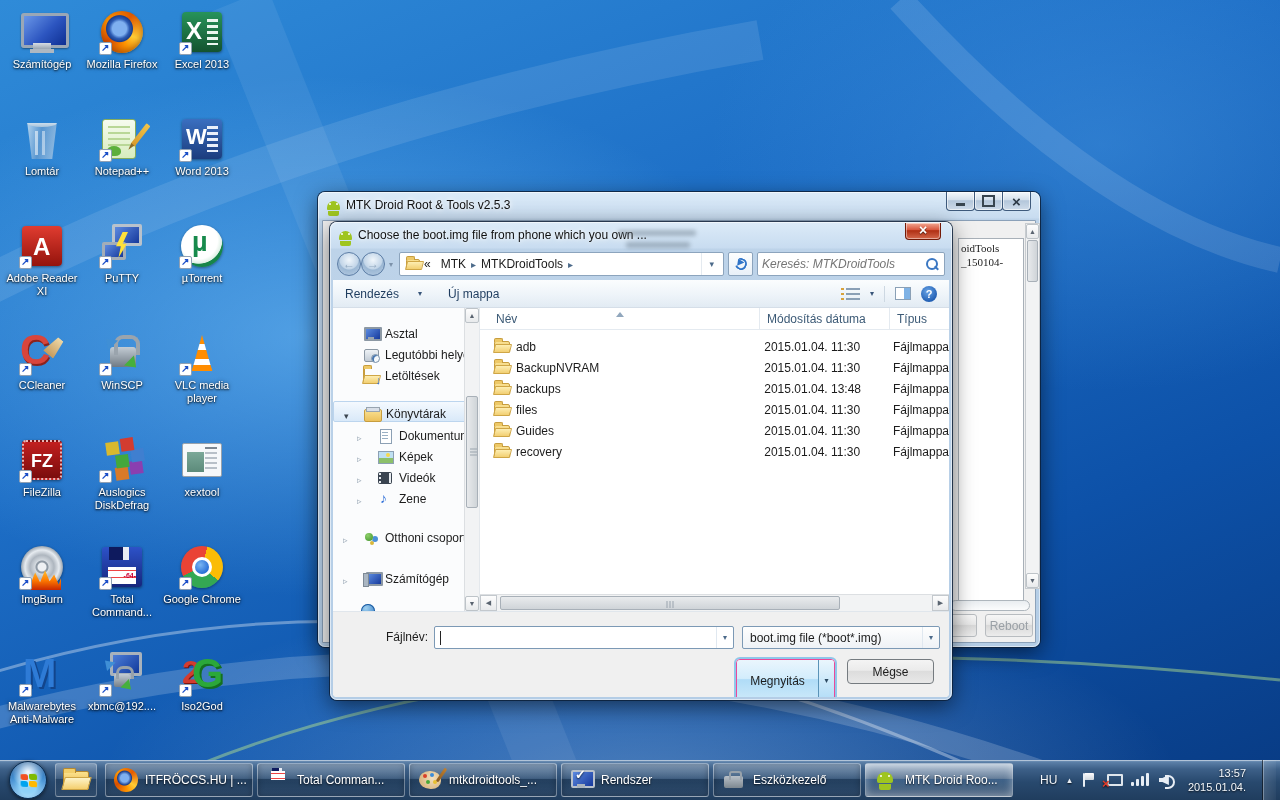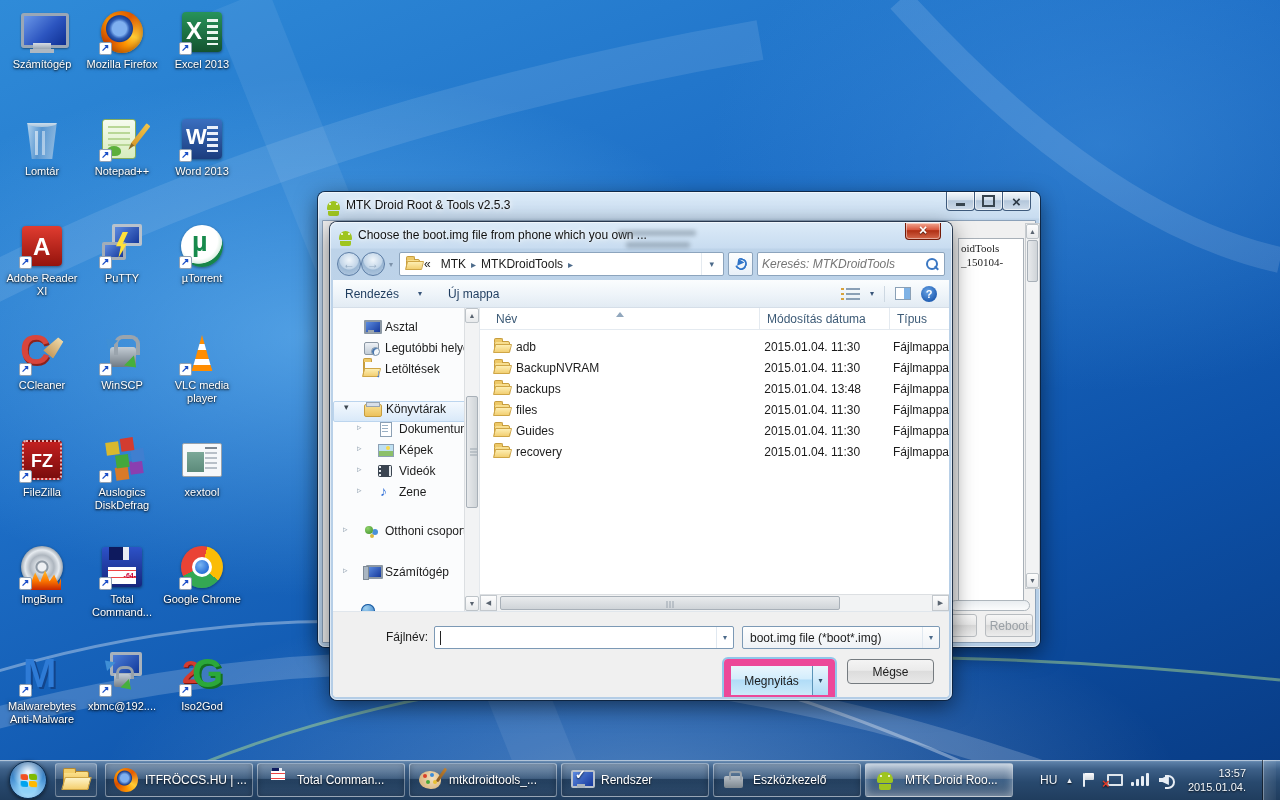--- a/index.html
+++ b/index.html
@@ -153,21 +153,21 @@
 .tbdrop{font-size:8px;color:#39567a}
 .tbright{margin-left:auto;display:flex;align-items:center;gap:10px}
 .ic-views{position:relative;width:14px;height:12px;background:repeating-linear-gradient(#8aa0b6 0 2px,rgba(0,0,0,0) 2px 5px)}
 .ic-views::before{content:"";position:absolute;left:-5px;top:0;width:3px;height:2px;background:#d8a23c;box-shadow:0 5px 0 #d8a23c,0 10px 0 #d8a23c}
 .ic-prev{width:16px;height:13px;border:1px solid #8aa0b6;background:linear-gradient(90deg,#fff 0 55%,#7fb2e5 55%)}
 .ic-help{width:16px;height:16px;border-radius:50%;background:radial-gradient(circle at 42% 35%,#6aa6e8,#2360b4 70%);color:#fff;font-size:11px;font-weight:bold;display:flex;align-items:center;justify-content:center}
 .vgap{width:1px;height:16px;background:#cdd8e2}
 
 .dlg-main{flex:1;display:flex;min-height:0}
 .navpane{width:146px;flex:none;position:relative;background:#fbfcfd;overflow:hidden}
-.nrow{display:flex;align-items:flex-start;height:21px;padding-left:30px;color:#1c1c1c;white-space:nowrap}
+.nrow{display:flex;align-items:flex-end;height:21px;padding-left:30px;color:#1c1c1c;white-space:nowrap}
 .nrow .exp{position:absolute;left:10px;font-size:9px;color:#97a5b4}
 .nrow.expd .exp{color:#3c4650}
 .nrow.sel{background:linear-gradient(#f4f9fe,#d9e9f9);border:1px solid #bcd5ee;border-radius:2px}
 .nico{position:relative;width:16px;height:14px;margin-right:6px;flex:none}
 .nico-mon::before{content:"";position:absolute;left:1px;top:0;width:14px;height:10px;border:2px solid #8c98a4;border-radius:1px;background:linear-gradient(135deg,#5c8ce0,#16399c)}
 .nico-mon::after{content:"";position:absolute;left:5px;top:10px;width:6px;height:3px;background:#9aa5b0}
 .nico-recent::before{content:"";position:absolute;left:1px;top:1px;width:13px;height:11px;background:linear-gradient(#eef2f6,#c2ccd6);border:1px solid #8c98a4;border-radius:2px}
 .nico-recent::after{content:"";position:absolute;left:8px;top:6px;width:7px;height:7px;border-radius:50%;background:#f4f8fb;border:1px solid #7890a8;box-shadow:inset 2px 1px 0 #4a78b0}
 .nico-dl::after{content:"\2193";position:absolute;right:-2px;bottom:-3px;color:#2f6fd8;font-size:11px;font-weight:bold}
 .nico-lib::before{content:"";position:absolute;left:0;top:2px;width:16px;height:11px;background:linear-gradient(#f9e193,#ecc15c);border:1px solid #c79d3e;border-radius:2px}
@@ -204,21 +204,21 @@
 .hthumb::after{content:"";position:absolute;left:50%;top:4px;width:1px;height:7px;background:#9aa4ae;box-shadow:-3px 0 0 #9aa4ae,3px 0 0 #9aa4ae;transform:translateX(-50%)}
 .hsp{flex:1}
 
 .foot{height:86px;flex:none;background:#f0f0f0;border-top:1px solid #e0e6ec;position:relative;font-size:12px;color:#1c1c1c}
 .flbl{position:absolute;left:0;top:18px;width:95px;text-align:right}
 .fncombo{position:absolute;left:101px;top:14px;width:300px;height:23px;background:#fff;border:1px solid #7c99b5;border-radius:2px}
 .fncombo .caret{position:absolute;left:5px;top:4px;width:1px;height:14px;background:#222}
 .combodrop{position:absolute;right:0;top:0;bottom:0;width:17px;display:flex;align-items:center;justify-content:center;color:#4c6a8a;font-size:8px;border-left:1px solid #e0e8f0}
 .ftcombo{position:absolute;left:409px;top:14px;width:198px;height:23px;border:1px solid #7c99b5;border-radius:2px;background:linear-gradient(#fefefe,#eef2f6);display:flex;align-items:center;padding-left:7px}
 .btnrow{position:absolute;right:15px;top:47px;display:flex;gap:12px}
-.splitbtn{display:flex;height:43px;border:7px solid #ec4899;border-radius:4px;box-shadow:0 0 0 2px rgba(80,170,230,.6);overflow:hidden}
+.splitbtn{display:flex;height:43px;border:1px solid #ec4899;border-radius:4px;box-shadow:0 0 0 2px rgba(80,170,230,.6);overflow:hidden}
 .splitmain{width:81px;background:linear-gradient(#eaf6fd,#d3edfc 45%,#b0dcf7 48%,#cdeafa);display:flex;align-items:center;justify-content:center}
 .splitarr{width:16px;border-left:1px solid #5a93b8;background:linear-gradient(#eaf6fd,#b0dcf7);display:flex;align-items:center;justify-content:center;font-size:8px;color:#2c4a62}
 .stdbtn{width:87px;height:25px;border:1px solid #757b80;border-radius:4px;background:linear-gradient(#f4f4f4,#ebebeb 45%,#dcdcdc 48%,#e8e8e8);display:flex;align-items:center;justify-content:center}
 
 
 .taskbar{position:absolute;left:0;bottom:0;width:1280px;height:40px;z-index:10;background:linear-gradient(180deg,#89a6c6 0,#5c80a8 2px,#3d6088 9px,#28496e 22px,#203d5e 100%);box-shadow:inset 0 1px 0 rgba(255,255,255,.4);display:flex;align-items:center}
 .orb{position:relative;width:38px;height:38px;margin:0 8px 0 9px;border-radius:50%;flex:none;background:radial-gradient(circle at 50% 28%,rgba(255,255,255,.95),rgba(255,255,255,.12) 45%,rgba(255,255,255,0) 50%),radial-gradient(circle at 50% 70%,#8fd2f8 0 26%,#3584cc 58%,#0d3a6e 100%);border:1px solid #0a2c50;box-shadow:0 1px 4px rgba(0,0,0,.6),inset 0 -2px 5px rgba(255,255,255,.35);display:flex;align-items:center;justify-content:center}
 .wflag{display:grid;grid-template-columns:8px 8px;grid-template-rows:6px 6px;gap:1px;transform:perspective(50px) rotateY(-14deg)}
 .wflag i{border-radius:1px 3px 1px 3px}
 .wf1{background:#f25022}.wf2{background:#7fba00}.wf3{background:#00a4ef}.wf4{background:#ffb900}

